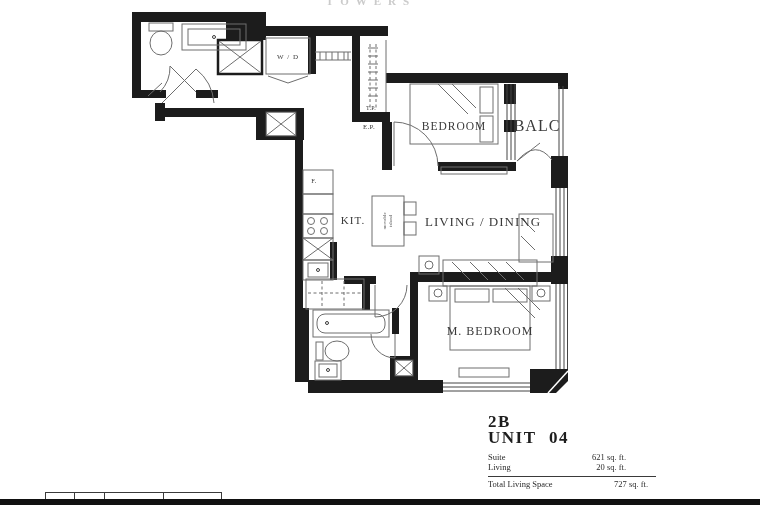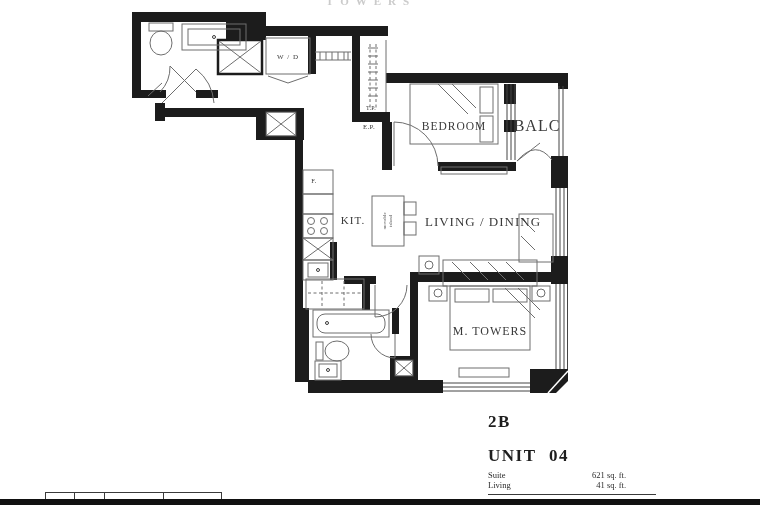--- a/index.html
+++ b/index.html
@@ -24,21 +24,21 @@
     position:absolute;transform:translate(-50%,-50%) rotate(-90deg);
     width:30px;font-size:5px;line-height:1.15;text-align:center;color:#555;
     letter-spacing:0;white-space:normal;
   }
   .watermark{
     position:absolute;left:326px;top:-5px;font-size:11px;font-weight:bold;
     letter-spacing:7px;color:#cbcbcb;white-space:nowrap;
   }
   .info{position:absolute;left:488px;top:414px;width:172px;color:#1e1e1e;}
   .title{font-size:17px;font-weight:bold;letter-spacing:1.5px;line-height:16px;}
-  .title.unit{word-spacing:7px;margin-top:18px;}
+  .title.unit{word-spacing:7px;}
   .area-rows{margin-top:6px;width:138px;}
   .arearow{display:flex;justify-content:space-between;font-size:8.5px;line-height:10px;color:#2b2b2b;}
   .rule{margin-top:4px;width:168px;border-top:1px solid #3a3a3a;}
   .totalrow{margin-top:2px;display:flex;justify-content:space-between;width:160px;font-size:8.5px;color:#2b2b2b;}
   .scale-bar{
     position:absolute;left:45px;top:492px;width:177px;height:8px;
     border:1px solid #3a3a3a;background:
       repeating-linear-gradient(90deg,transparent 0 28.5px,#3a3a3a 28.5px 29.5px);
   }
   .bottom-bar{position:absolute;left:0;top:499px;width:760px;height:6px;background:#111;}
@@ -239,35 +239,35 @@
     </g>
   </svg>
 
   <div class="rlabel" style="left:288px;top:57px;font-size:7px;">W / D</div>
   <div class="rlabel" style="left:454px;top:127px;font-size:11.5px;">BEDROOM</div>
   <div class="rlabel" style="left:537px;top:126px;font-size:16px;">BALC</div>
   <div class="rlabel tiny" style="left:371px;top:108px;font-size:6px;">T.P.</div>
   <div class="rlabel tiny" style="left:369px;top:127px;font-size:7px;">E.P.</div>
   <div class="rlabel" style="left:353px;top:220px;font-size:11px;">KIT.</div>
   <div class="rlabel" style="left:483px;top:221px;font-size:13px;">LIVING / DINING</div>
-  <div class="rlabel" style="left:490px;top:331px;font-size:12px;">M. TOWERS</div>
+  <div class="rlabel" style="left:490px;top:331px;font-size:12px;">M. BEDROOM</div>
   <div class="rlabel tiny" style="left:314px;top:181px;font-size:6.5px;">F.</div>
   <div class="island-label" style="left:388px;top:221px;">movable island</div>
 
   <div class="info">
     <div class="title">2B</div>
     <div class="title unit">UNIT 04</div>
     <div class="area-rows">
       <div class="arearow">
         <span>Suite</span>
         <span>621 sq. ft.</span>
       </div>
       <div class="arearow">
         <span>Living</span>
-        <span>41 sq. ft.</span>
+        <span>20 sq. ft.</span>
       </div>
     </div>
     <div class="rule"></div>
     <div class="totalrow">
       <span>Total Living Space</span>
       <span>727 sq. ft.</span>
     </div>
   </div>
 
   <div class="scale-bar"></div>

